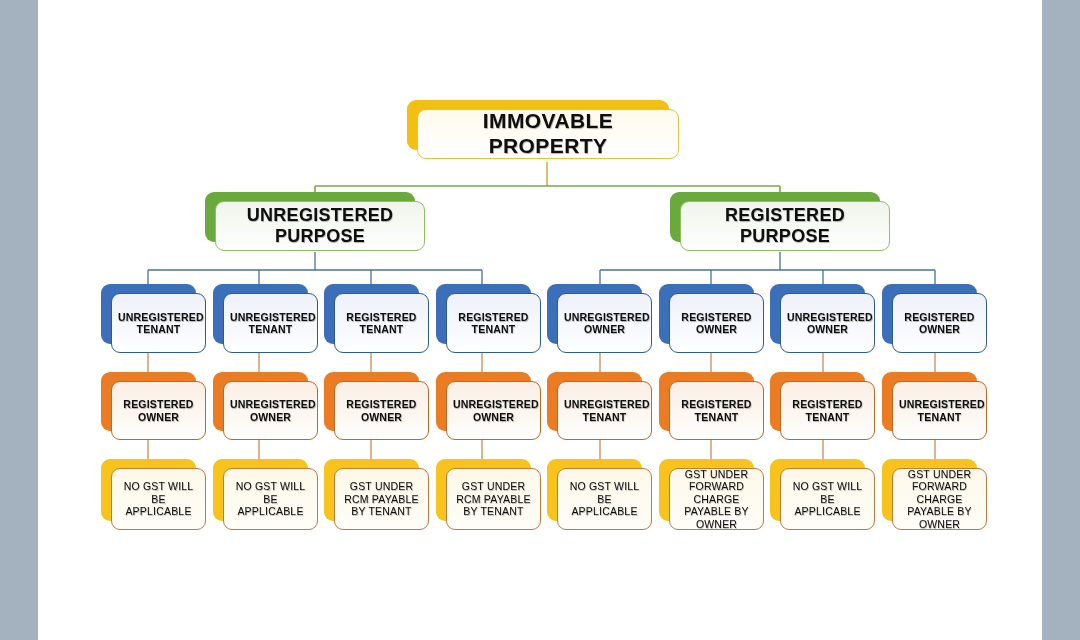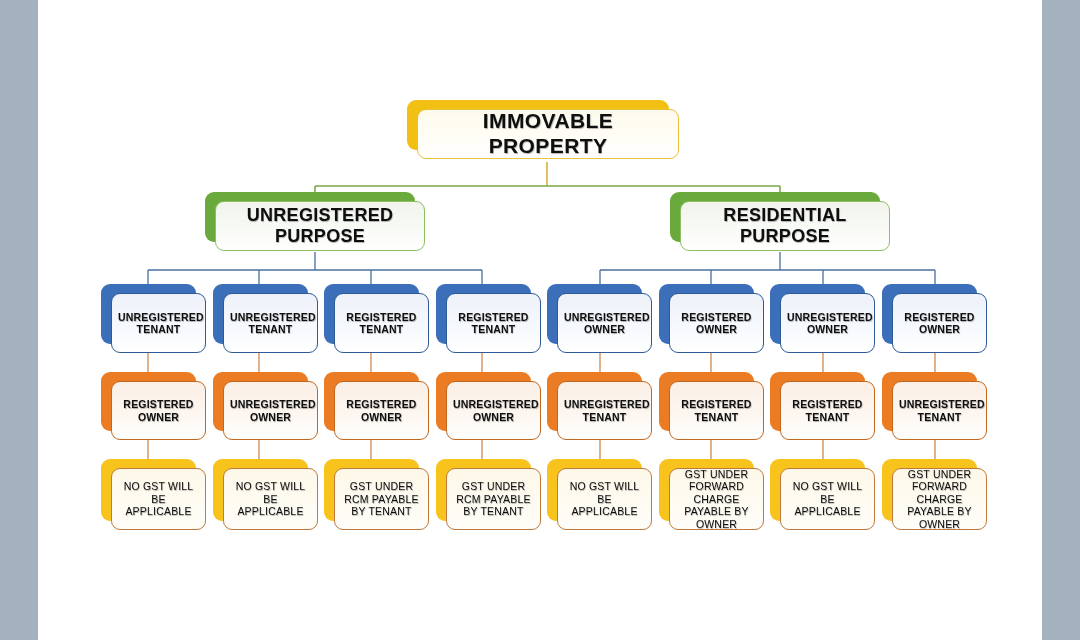--- a/index.html
+++ b/index.html
@@ -213,21 +213,21 @@
             <span>UNREGISTERED</span><br>
             <span>PURPOSE</span>
           </span>
         </div>
       </div>
 
       <div class="node lvl-purpose" style="left:632px; top:192px; width:210px; height:50px;">
         <div class="plate"></div>
         <div class="card">
           <span class="label">
-            <span>RESIDENTIAL</span><br>
+            <span>REGISTERED</span><br>
             <span>PURPOSE</span>
           </span>
         </div>
       </div>
 
       <div id="columns">
           <div class="node lvl-blue" style="left: 63px; top: 284px; width: 95px; height: 60px;">
             <div class="plate"></div>
             <div class="card">
               <span class="label">UNREGISTERED TENANT</span>

